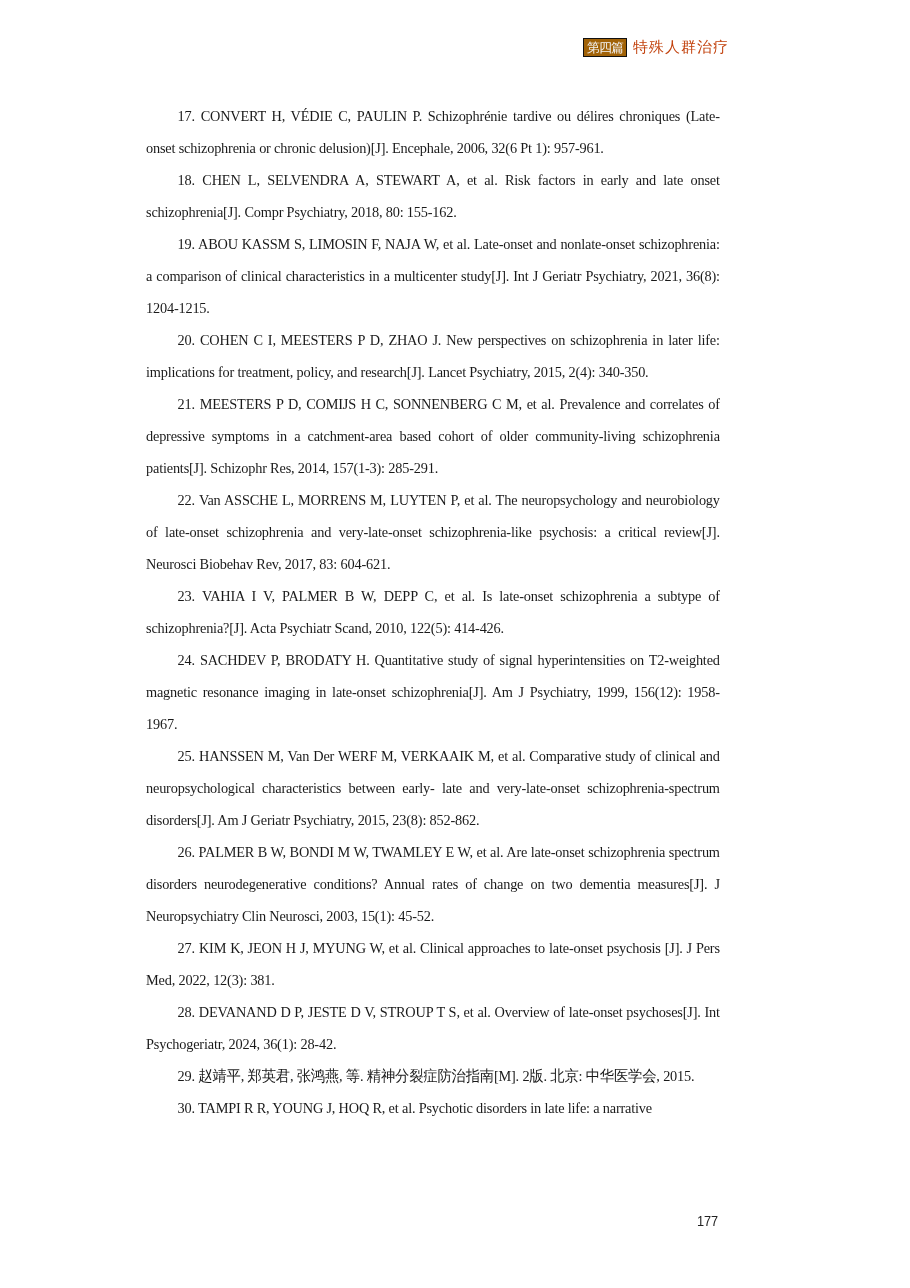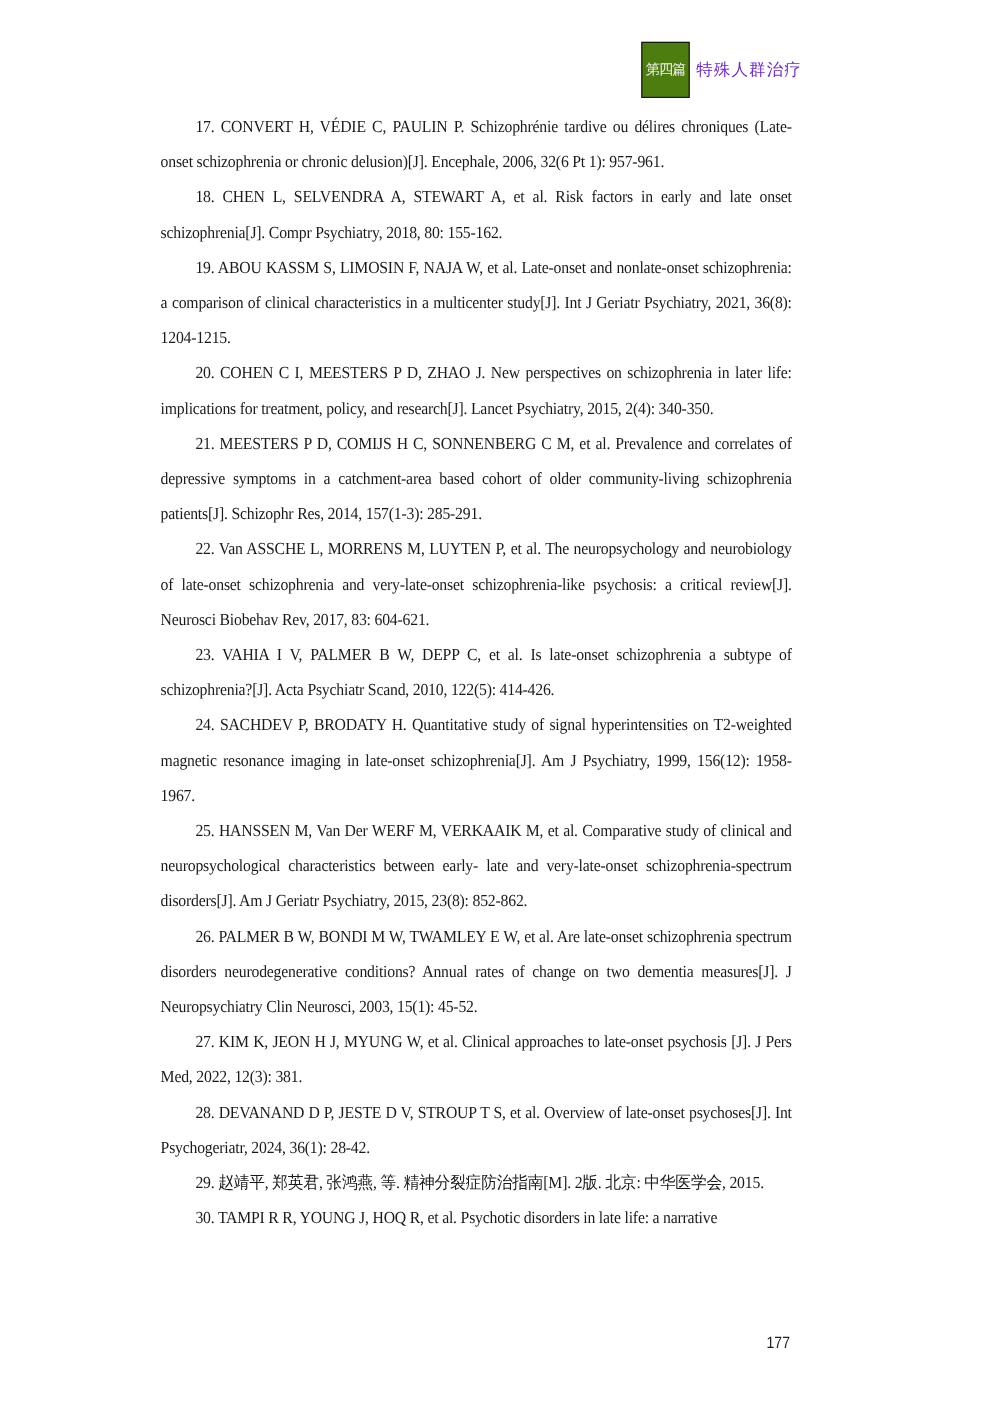--- a/index.html
+++ b/index.html
@@ -18,33 +18,33 @@
     .running-header {
       position: absolute;
       top: 38px;
       left: 583px;
       display: flex;
       align-items: center;
       gap: 6px;
     }
     .part-badge {
       display: inline-block;
-      background: #4d7c0f;
+      background: #a16207;
       color: #f2f2f2;
       font-family: "DejaVu Sans", sans-serif;
       font-size: 13px;
       line-height: 17px;
-      padding: 16px 3px;
+      padding: 0 3px;
       border: 1px solid #111;
       letter-spacing: -1px;
     }
     .section-title {
       font-family: "DejaVu Sans", sans-serif;
       font-size: 15px;
-      color: #6d28d9;
+      color: #c2410c;
       letter-spacing: 1px;
     }
     .references {
       position: absolute;
       top: 100px;
       left: 146px;
       width: 574px;
       margin: 0;
       padding: 0;
       list-style: none;

